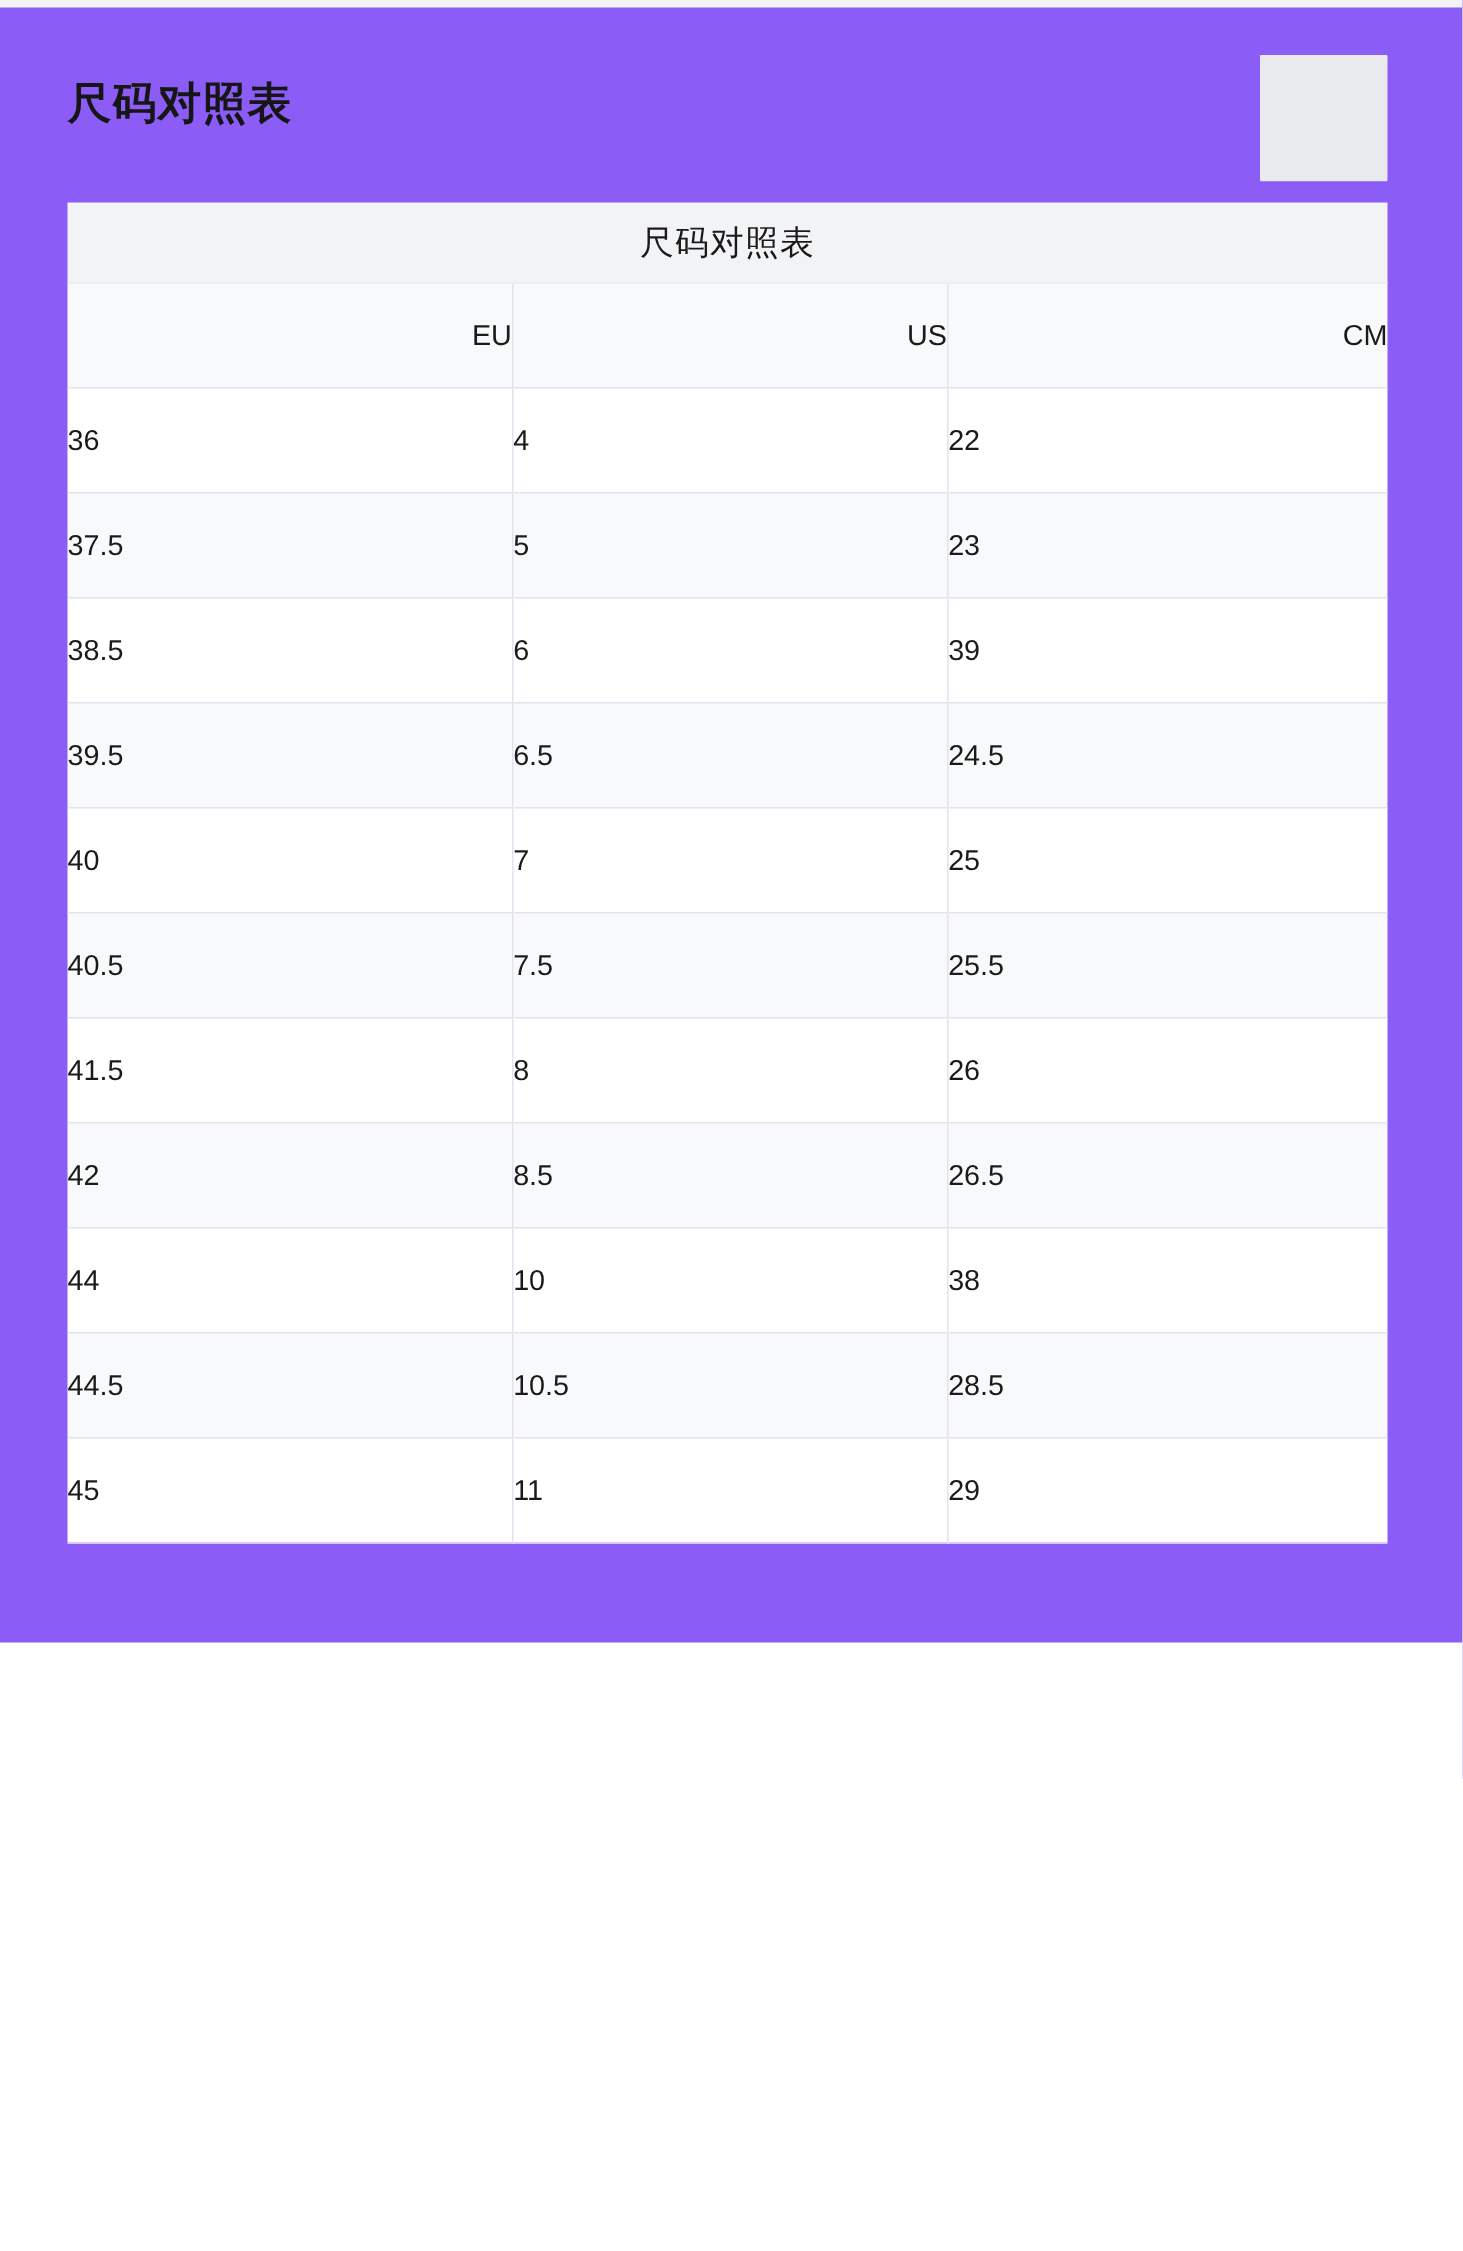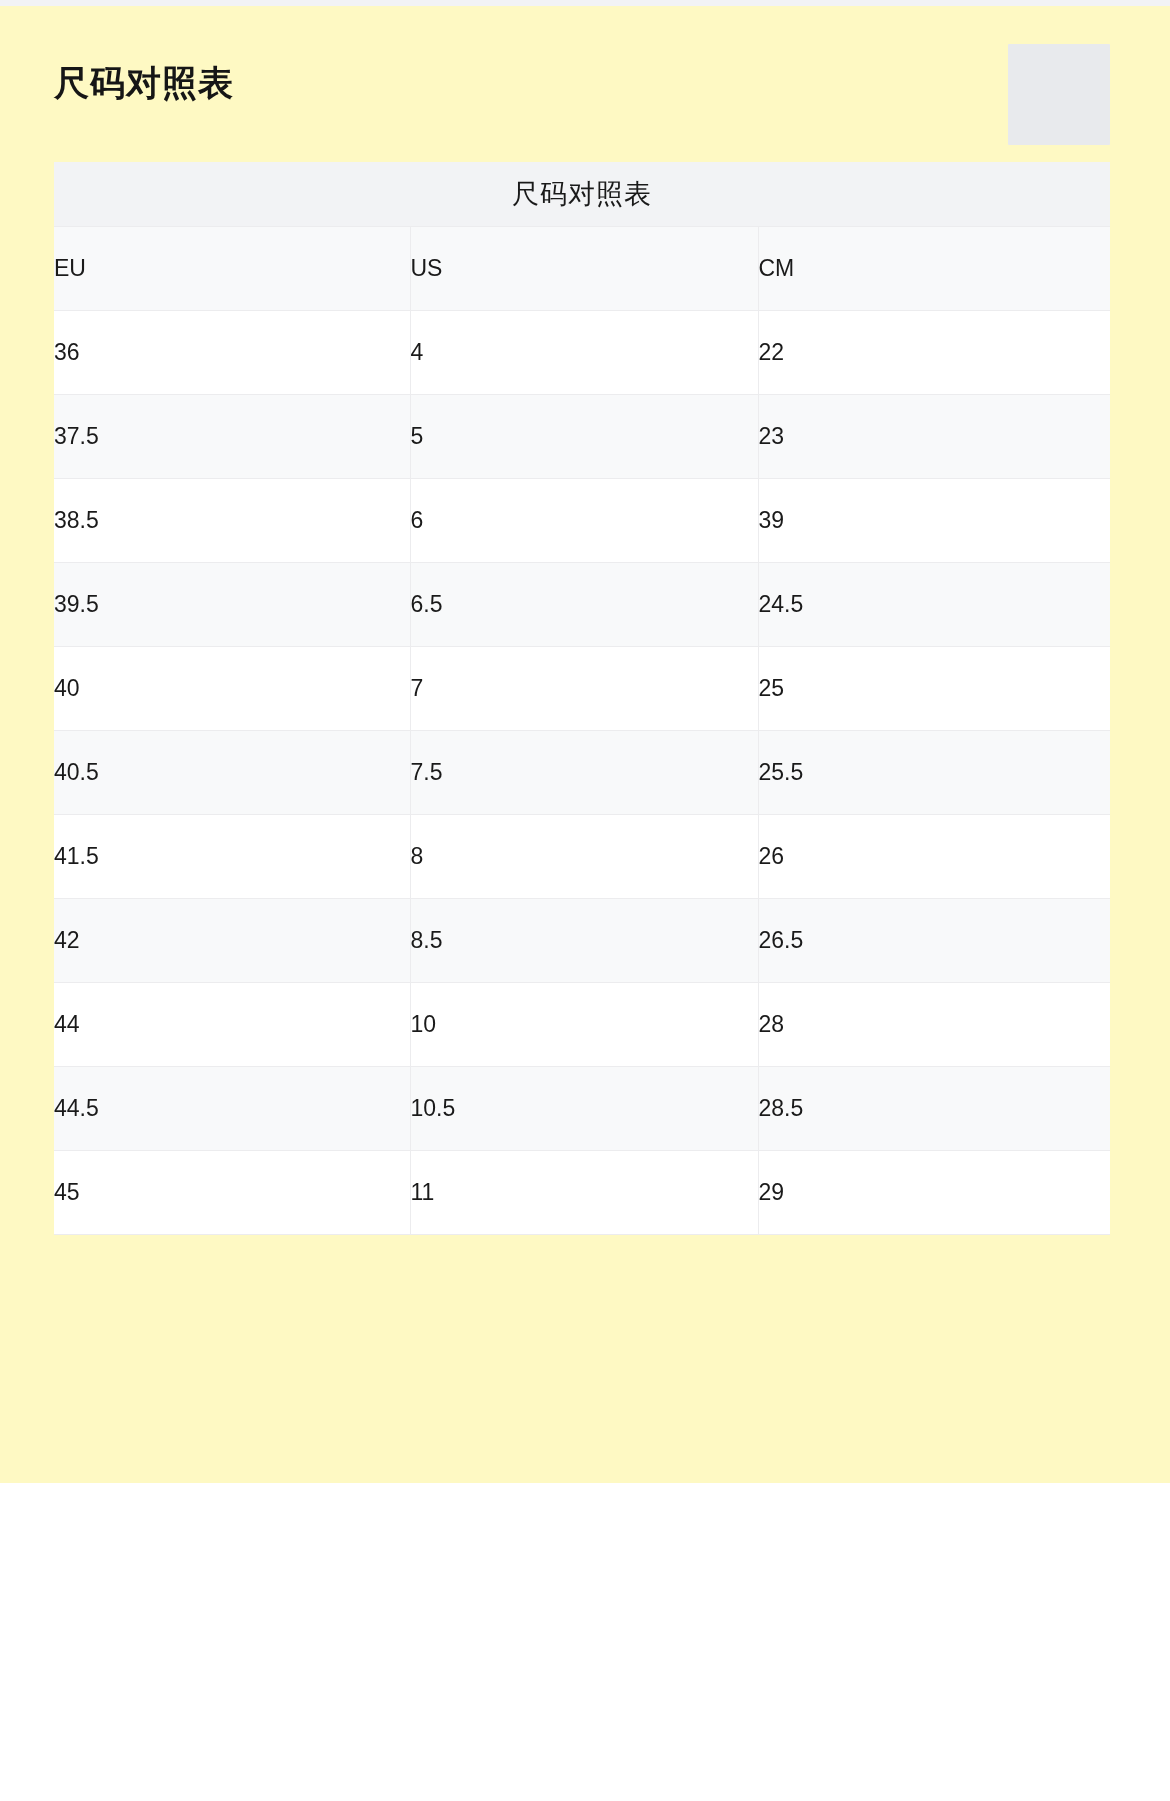--- a/index.html
+++ b/index.html
@@ -8,22 +8,22 @@
     width: 1170px;
     height: 1801px;
     background: #ffffff;
     font-family: "Liberation Sans", "DejaVu Sans", sans-serif;
     -webkit-font-smoothing: antialiased;
   }
 
   #page {
     position: relative;
     width: 1170px;
-    height: 1483px;
-    background: #fef9c3;
+    height: 1314px;
+    background: #8b5cf6;
     overflow: hidden;
   }
 
   
   .top-strip {
     position: absolute;
     top: 0; left: 0;
     width: 1170px;
     height: 6px;
     background: #f2f3f5;
@@ -90,21 +90,21 @@
     text-align: center;
     border-bottom: 1px solid #ececee;
   }
 
   table.size-table thead th {
     background: #f8f9fa;
     height: 83px;
     font-size: 23px;
     font-weight: 400;
     color: #1a1a1a;
-    text-align: left;
+    text-align: right;
     vertical-align: middle;
     border-right: 1px solid #ececee;
     border-bottom: 1px solid #ececee;
   }
   table.size-table thead th:last-child { border-right: none; }
 
   table.size-table tbody td {
     height: 84px;
     font-size: 23px;
     font-weight: 400;
@@ -184,21 +184,21 @@
             <td>26</td>
           </tr>
           <tr>
             <td>42</td>
             <td>8.5</td>
             <td>26.5</td>
           </tr>
           <tr>
             <td>44</td>
             <td>10</td>
-            <td>28</td>
+            <td>38</td>
           </tr>
           <tr>
             <td>44.5</td>
             <td>10.5</td>
             <td>28.5</td>
           </tr>
           <tr>
             <td>45</td>
             <td>11</td>
             <td>29</td>

